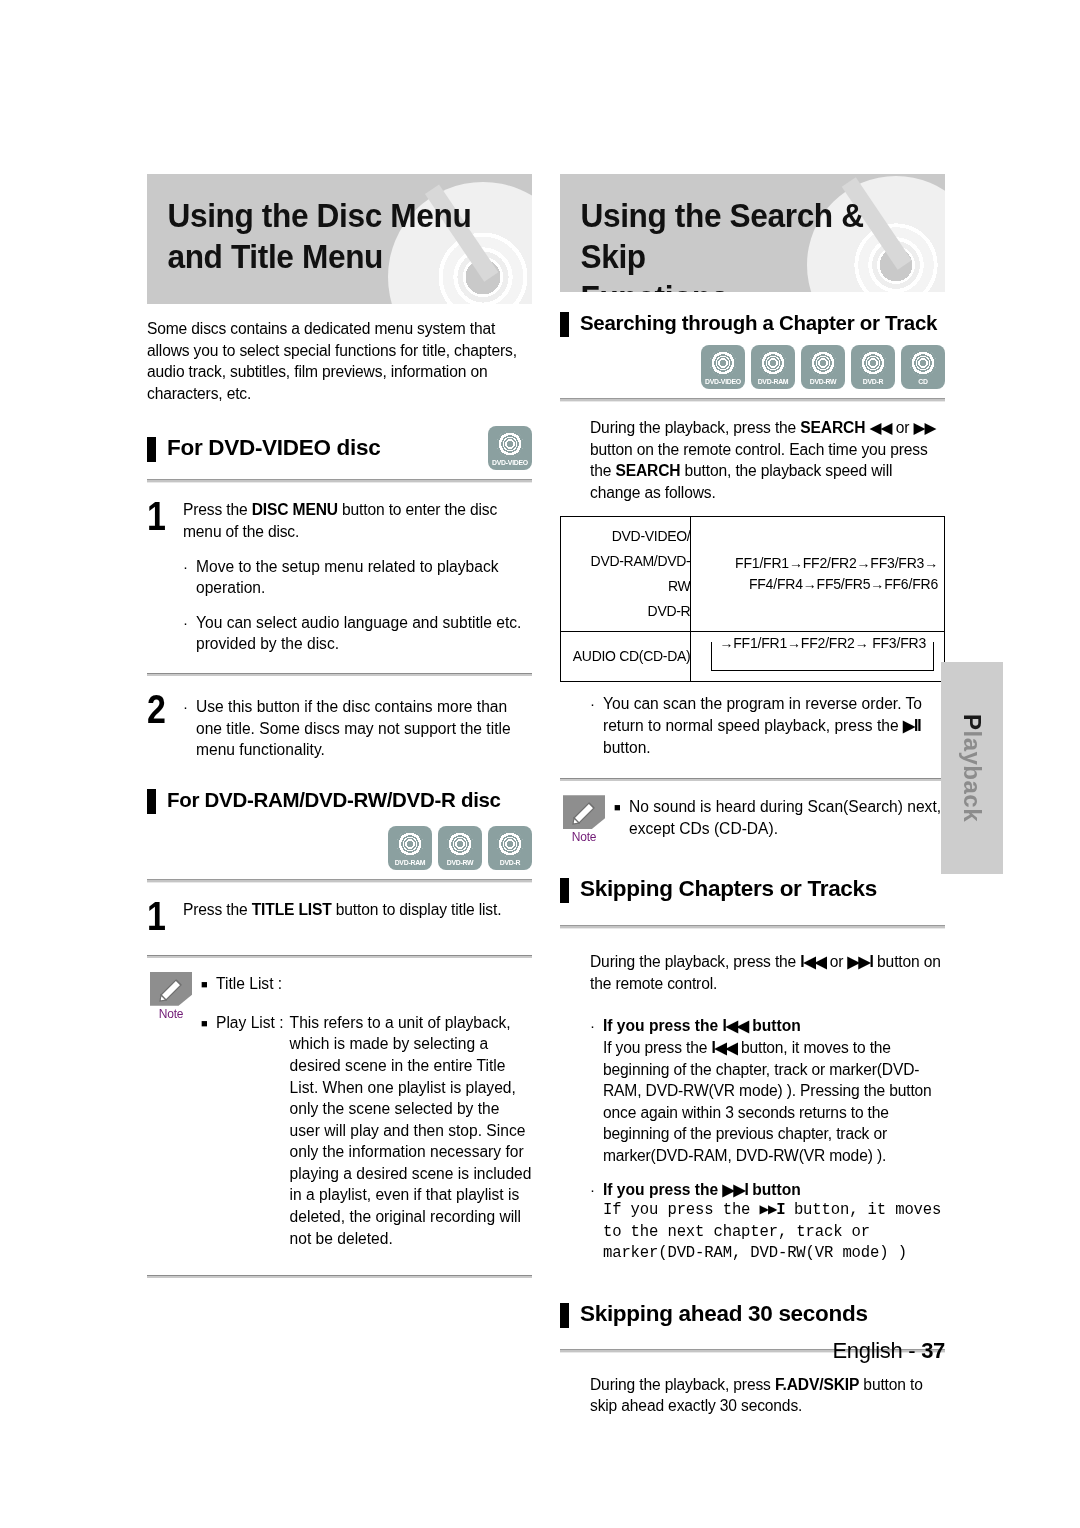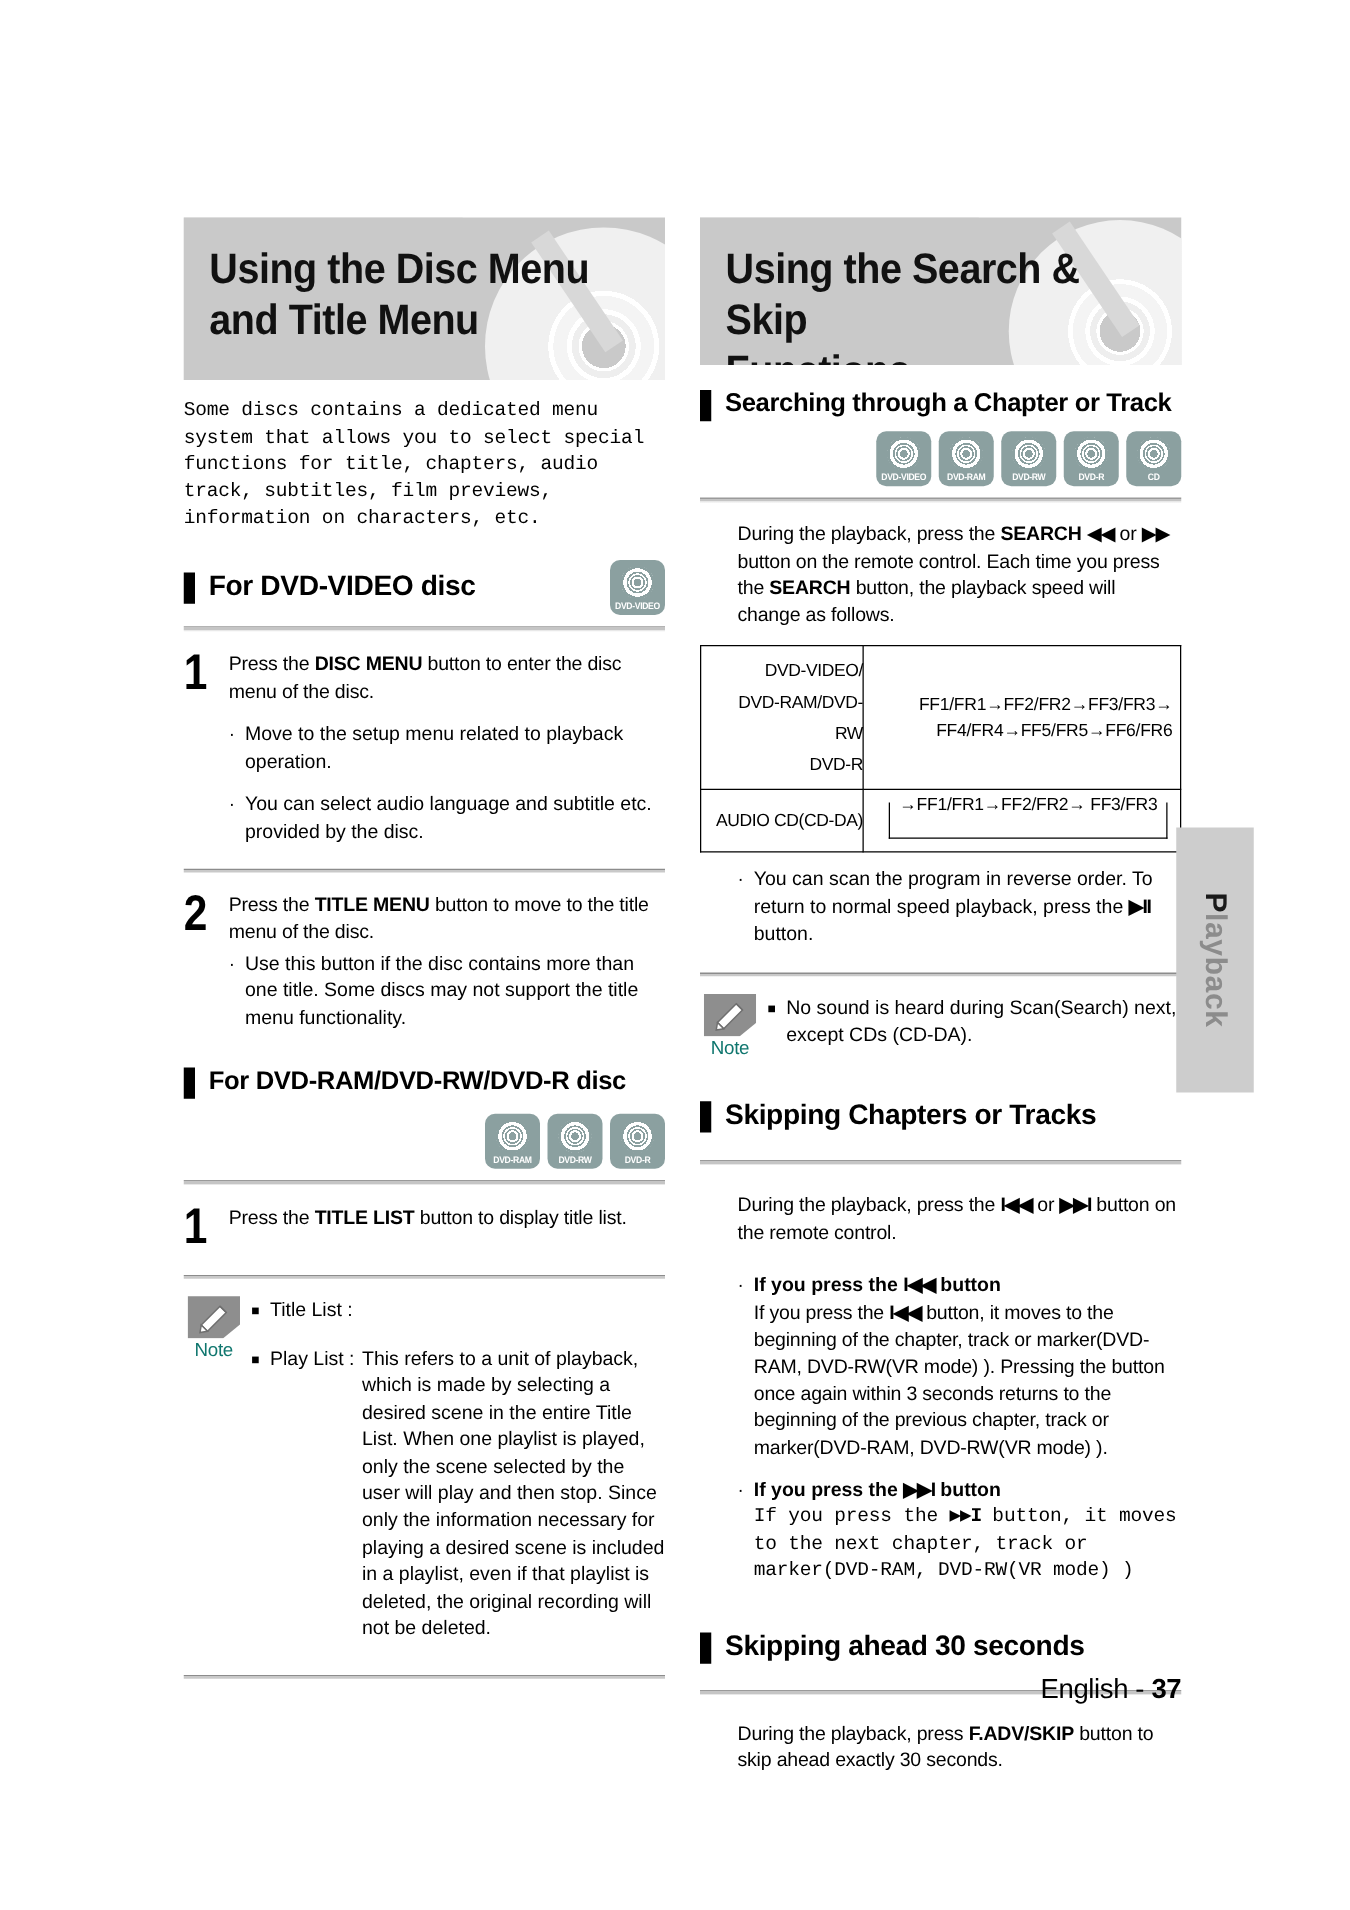--- a/index.html
+++ b/index.html
@@ -128,21 +128,21 @@
     height: 3px;
     background: linear-gradient(to bottom, #8c8c8c 0 1px, #c9c9c9 1px 3px);
   }
 
   
   .para {
     font-size: 15.6px;
     line-height: 21.6px;
     letter-spacing: -0.15px;
   }
-  .intro { margin-top: 14px; font-family: Liberation Mono, monospace; }
+  .intro { margin-top: 14px; }
   b, .b { font-weight: bold; }
 
   
   .step {
     display: flex;
     align-items: flex-start;
     margin-top: 16px;
   }
   .step-num {
     font-family: "Liberation Sans Narrow", "Liberation Sans", sans-serif;
@@ -239,22 +239,22 @@
   .note-icon {
     width: 42px;
     height: 34px;
     background: #8e8e8e;
     position: relative;
     margin: 0 auto;
     clip-path: polygon(0 0, 100% 0, 100% 68%, 68% 100%, 0 100%);
   }
   .note-icon svg { position: absolute; left: 6px; top: 3px; }
   .note-label {
-    font-size: 15px;
-    color: #0f766e;
+    font-size: 12px;
+    color: #701a75;
     margin-top: 1px;
     letter-spacing: -0.2px;
   }
   .note-body { flex: 1; padding-top: 1px; }
   .note-item {
     display: flex;
     font-size: 15.6px;
     line-height: 21.6px;
   }
   .note-item + .note-item { margin-top: 16px; }
@@ -393,21 +393,20 @@
     <div class="sub-bullet" style="padding-left:36px;">
       <div class="dot">·</div>
       <div>You can select audio language and subtitle etc. provided by the disc.</div>
     </div>
 
     <div class="rule thin" style="margin-top:18px;"></div>
 
     <div class="step">
       <div class="step-num">2</div>
       <div class="step-body">
-        <div class="para"><span>Press the </span><b>TITLE MENU</b><span> button to move to the title menu of the disc.</span></div>
         <div class="sub-bullet tight">
           <div class="dot">·</div>
           <div>Use this button if the disc contains more than one title. Some discs may not support the title menu functionality.</div>
         </div>
       </div>
     </div>
 
     <div class="sec-head" style="margin-top:26px;">
       <div class="sec-bar"></div>
       <div class="sec-title small">For DVD-RAM/DVD-RW/DVD-R disc</div>

